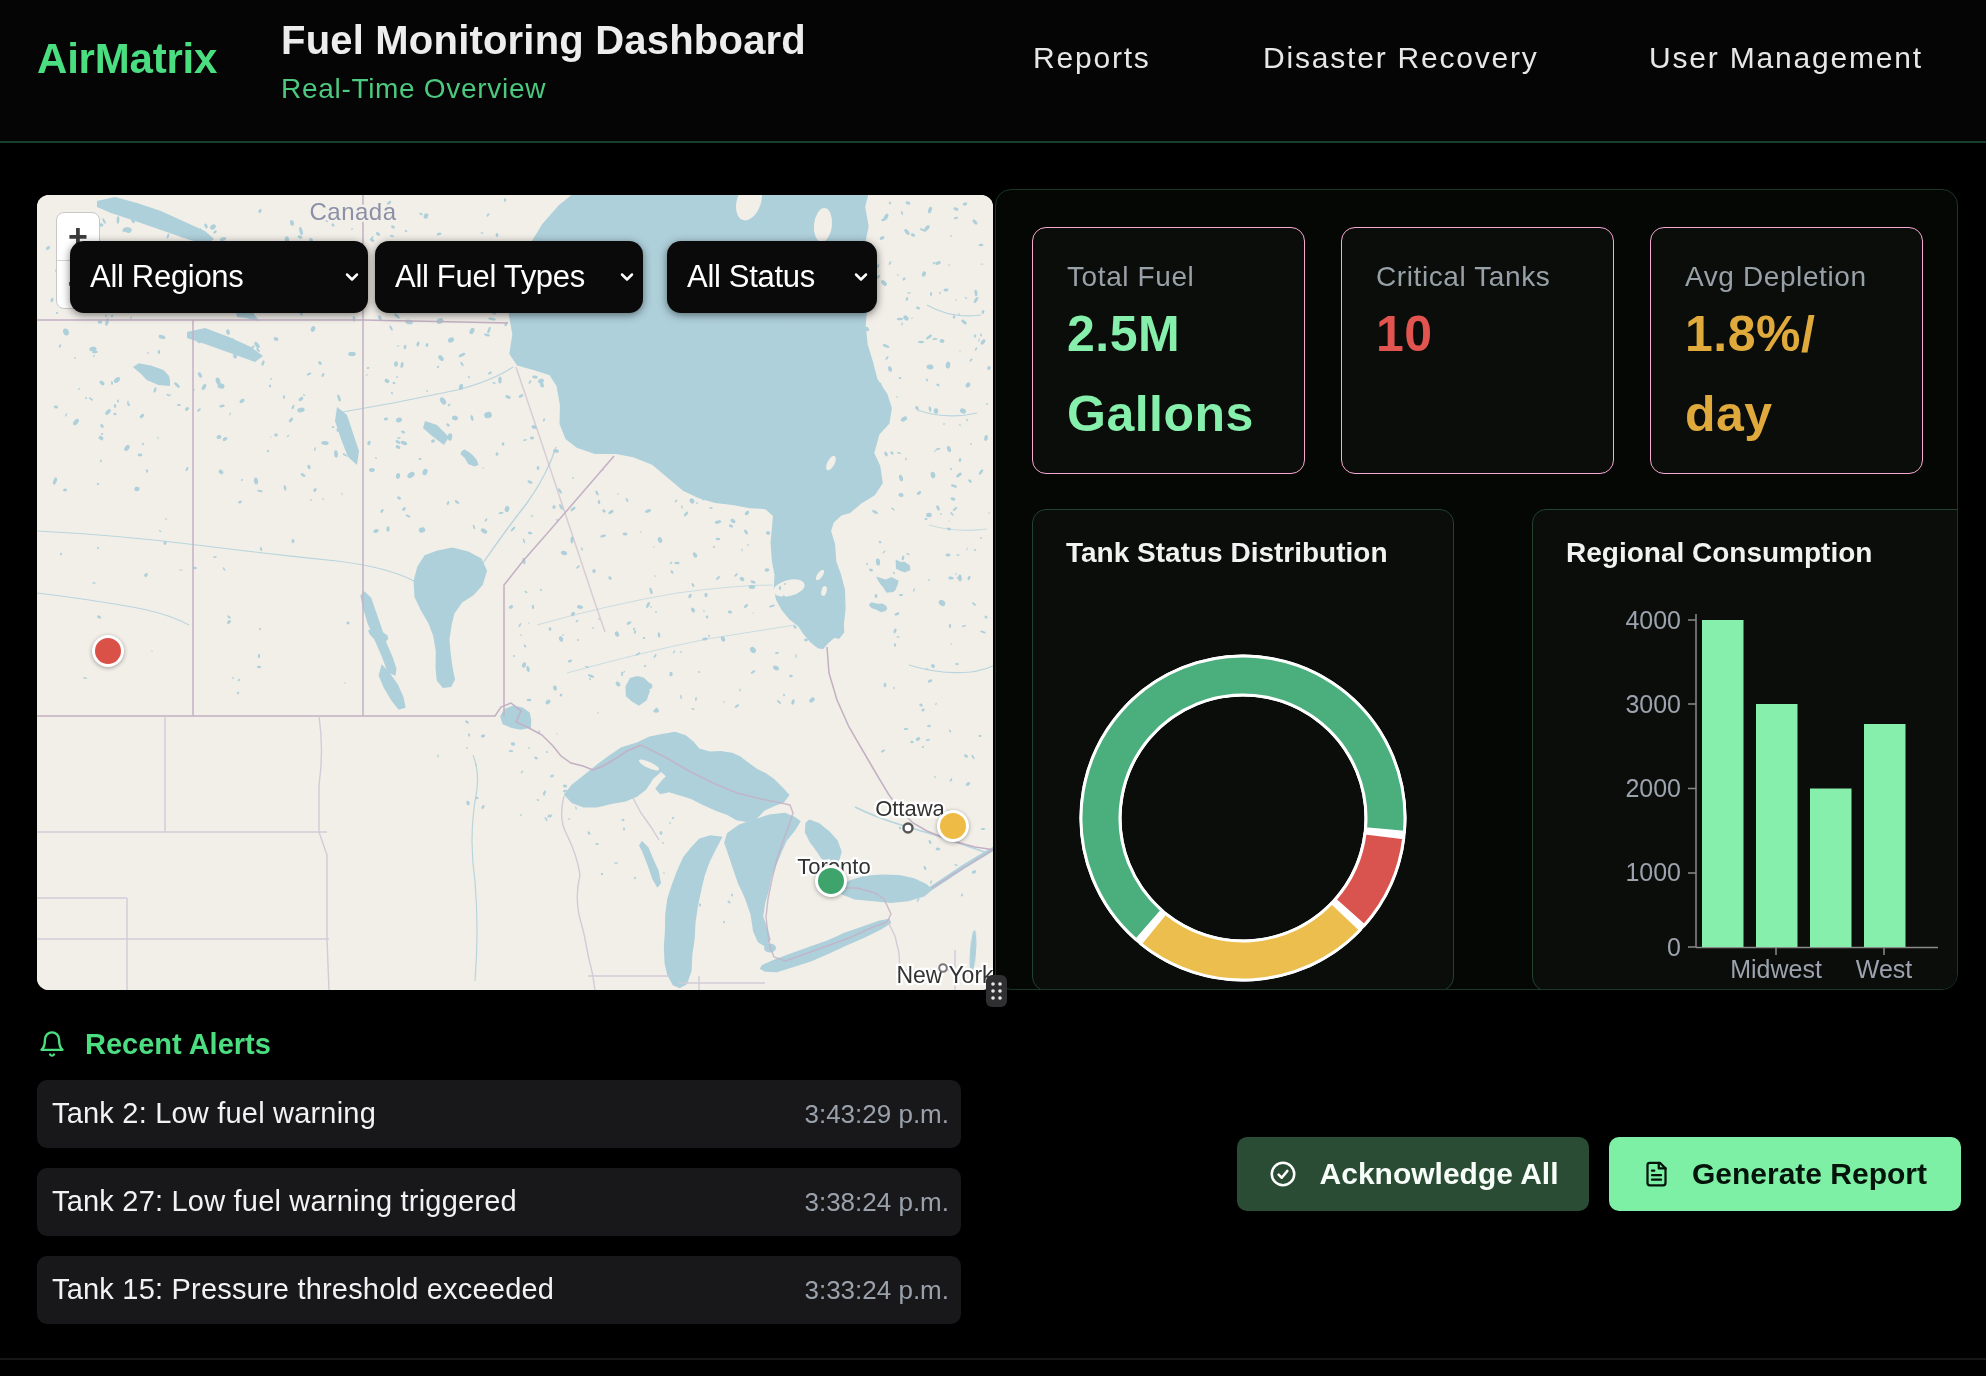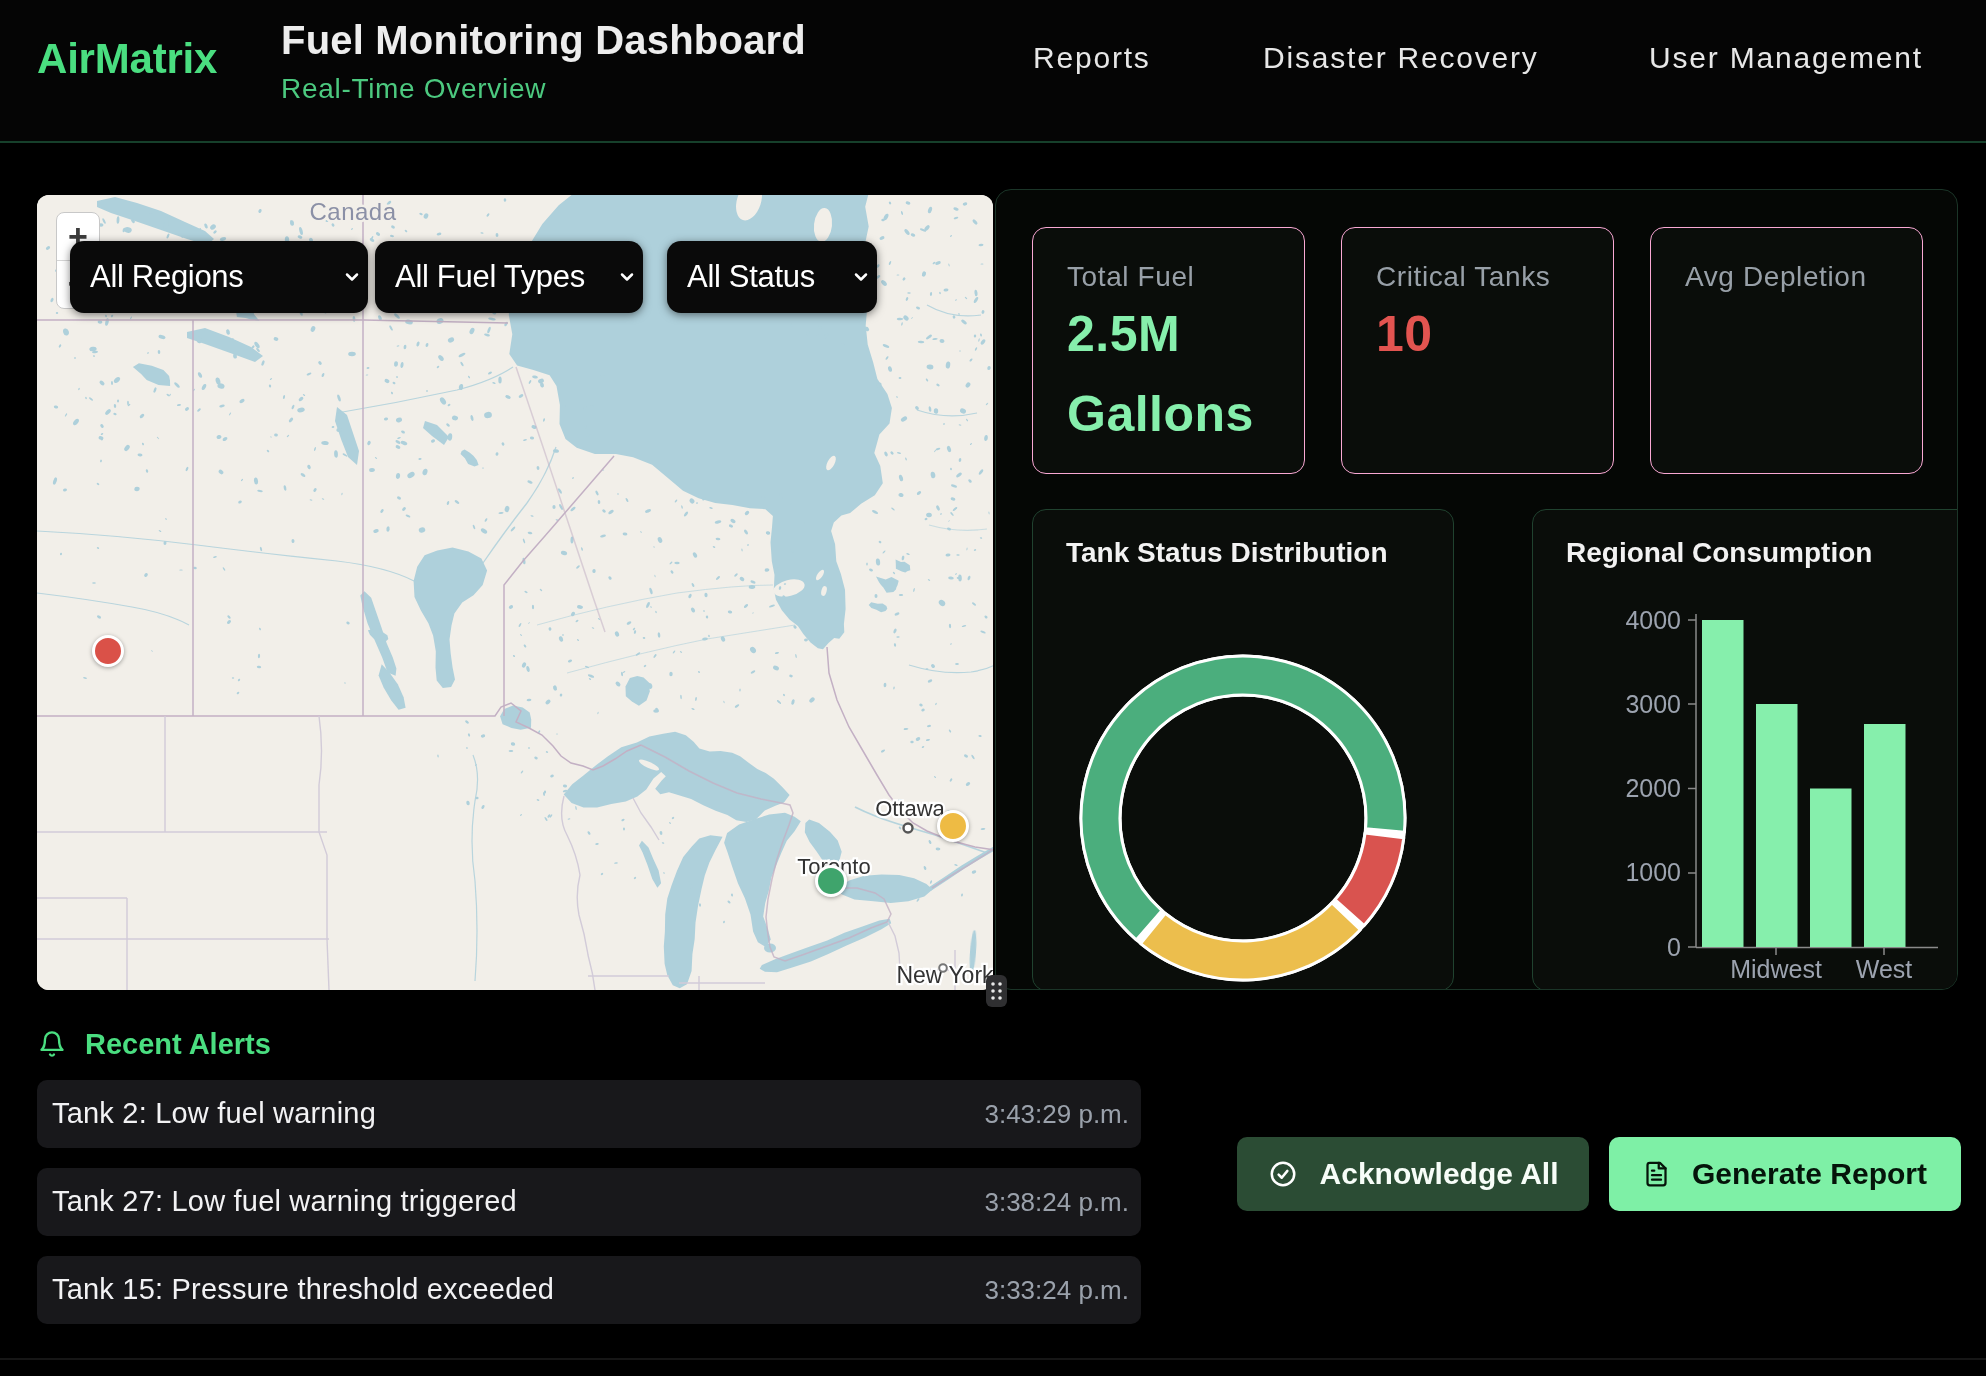--- a/index.html
+++ b/index.html
@@ -20,21 +20,21 @@
 .mk { position:absolute; width:32px; height:32px; border-radius:50%; border:3.5px solid #fff; box-shadow:0 1px 4px rgba(0,0,0,0.35); }
 
 #rpanel { position:absolute; left:995px; top:189px; width:963px; height:801px; border:1px solid #1b3528; border-radius:16px; background:#050705; overflow:hidden; }
 .scard { position:absolute; top:37px; width:273px; height:247px; background:#0a0d0a; border:1px solid #f9a8d4; border-radius:14px; }
 .scard .lab { position:absolute; left:34px; top:33px; font-size:28px; color:#98a0a8; letter-spacing:0.6px; }
 .scard .val { position:absolute; left:34px; top:66px; font-size:50px; font-weight:bold; line-height:80px; width:215px; letter-spacing:0.5px; }
 .ccard { position:absolute; top:319px; height:482px; background:#0a0d0a; border:1px solid #20422f; border-radius:14px; }
 .ccard .ctitle { position:absolute; left:33px; top:27px; font-size:28px; font-weight:bold; color:#f2f2f2; }
 
 #alerthead { position:absolute; left:85px; top:1028px; font-size:29px; font-weight:bold; color:#4ade80; }
-.arow { position:absolute; left:37px; width:1104px; height:68px; background:#18181b; border-radius:10px; }
+.arow { position:absolute; left:37px; width:924px; height:68px; background:#18181b; border-radius:10px; }
 .arow .atxt { position:absolute; left:15px; top:17px; font-size:29px; font-weight:500; color:#f2f2f4; letter-spacing:0.2px; }
 .arow .atime { position:absolute; right:12px; top:19px; font-size:26px; color:#9aa1ab; }
 .btn { position:absolute; top:1137px; width:352px; height:74px; border-radius:10px; display:flex; align-items:center; justify-content:center; font-size:30px; font-weight:bold; }
 #ackbtn { left:1237px; background:#2b4c34; color:#f7fdf8; }
 #genbtn { left:1609px; background:#7ef0a6; color:#05140a; }
 .btn svg { margin-right:22px; }
 #grip { position:absolute; left:986px; top:975px; width:21px; height:32px; background:#2f2f31; border-radius:6px; }
 #footline { position:absolute; left:0; top:1358px; width:1986px; height:2px; background:#161616; }
 </style></head>
 <body>
@@ -909,20 +909,21 @@
   <div class="scard" style="left:36px;">
     <div class="lab">Total Fuel</div>
     <div class="val" style="color:#86efac;">2.5M Gallons</div>
   </div>
   <div class="scard" style="left:345px;">
     <div class="lab">Critical Tanks</div>
     <div class="val" style="color:#e25450;">10</div>
   </div>
   <div class="scard" style="left:654px;">
     <div class="lab">Avg Depletion</div>
+    <div class="val" style="color:#dfa93c;">1.8%/ day</div>
   </div>
   <div class="ccard" style="left:36px; width:422px;">
     <div class="ctitle">Tank Status Distribution</div>
     <svg width="422" height="482" viewBox="0 0 422 482" style="position:absolute;left:0;top:0;">
         <circle cx="210" cy="308" r="163.5" fill="#ffffff"></circle>
         <circle cx="210" cy="308" r="121.5" fill="#0a0d0a"></circle>
         <path d="M103.29,429.89 A162,162 0 1 1 371.38,322.12 L332.53,318.72 A123,123 0 1 0 128.98,400.55 Z" fill="#4bae7d" stroke="#ffffff" stroke-width="3" stroke-linejoin="round"></path>
         <path d="M370.79,327.74 A162,162 0 0 1 331.14,415.56 L301.98,389.66 A123,123 0 0 0 332.08,322.99 Z" fill="#d9534f" stroke="#ffffff" stroke-width="3" stroke-linejoin="round"></path>
         <path d="M327.32,419.72 A162,162 0 0 1 107.61,433.54 L132.26,403.32 A123,123 0 0 0 299.07,392.82 Z" fill="#ecbe4d" stroke="#ffffff" stroke-width="3" stroke-linejoin="round"></path>
       </svg>

